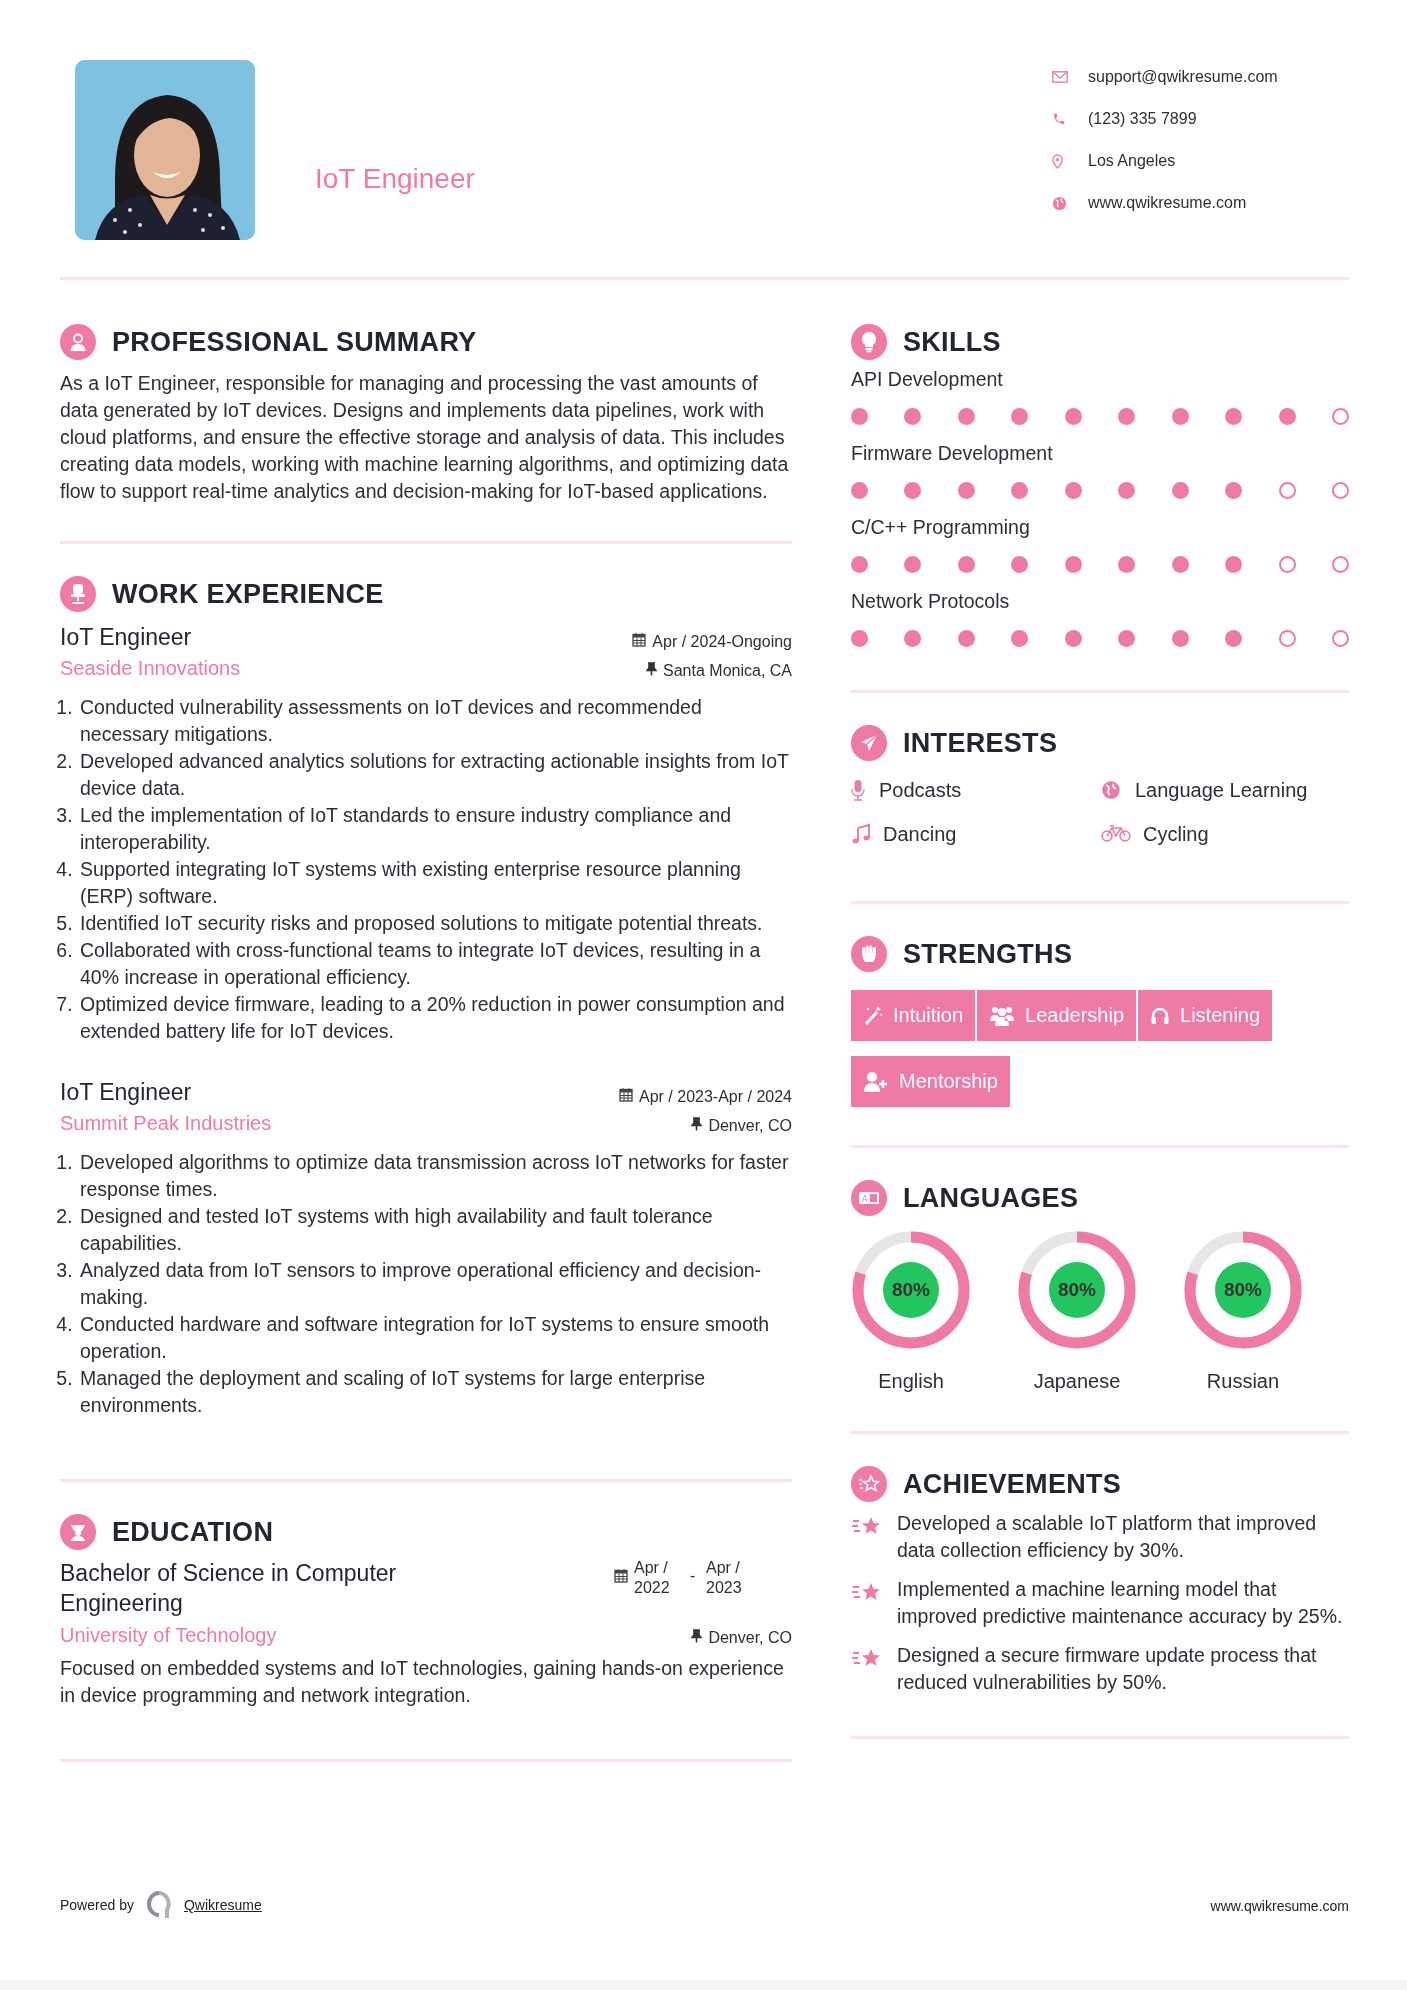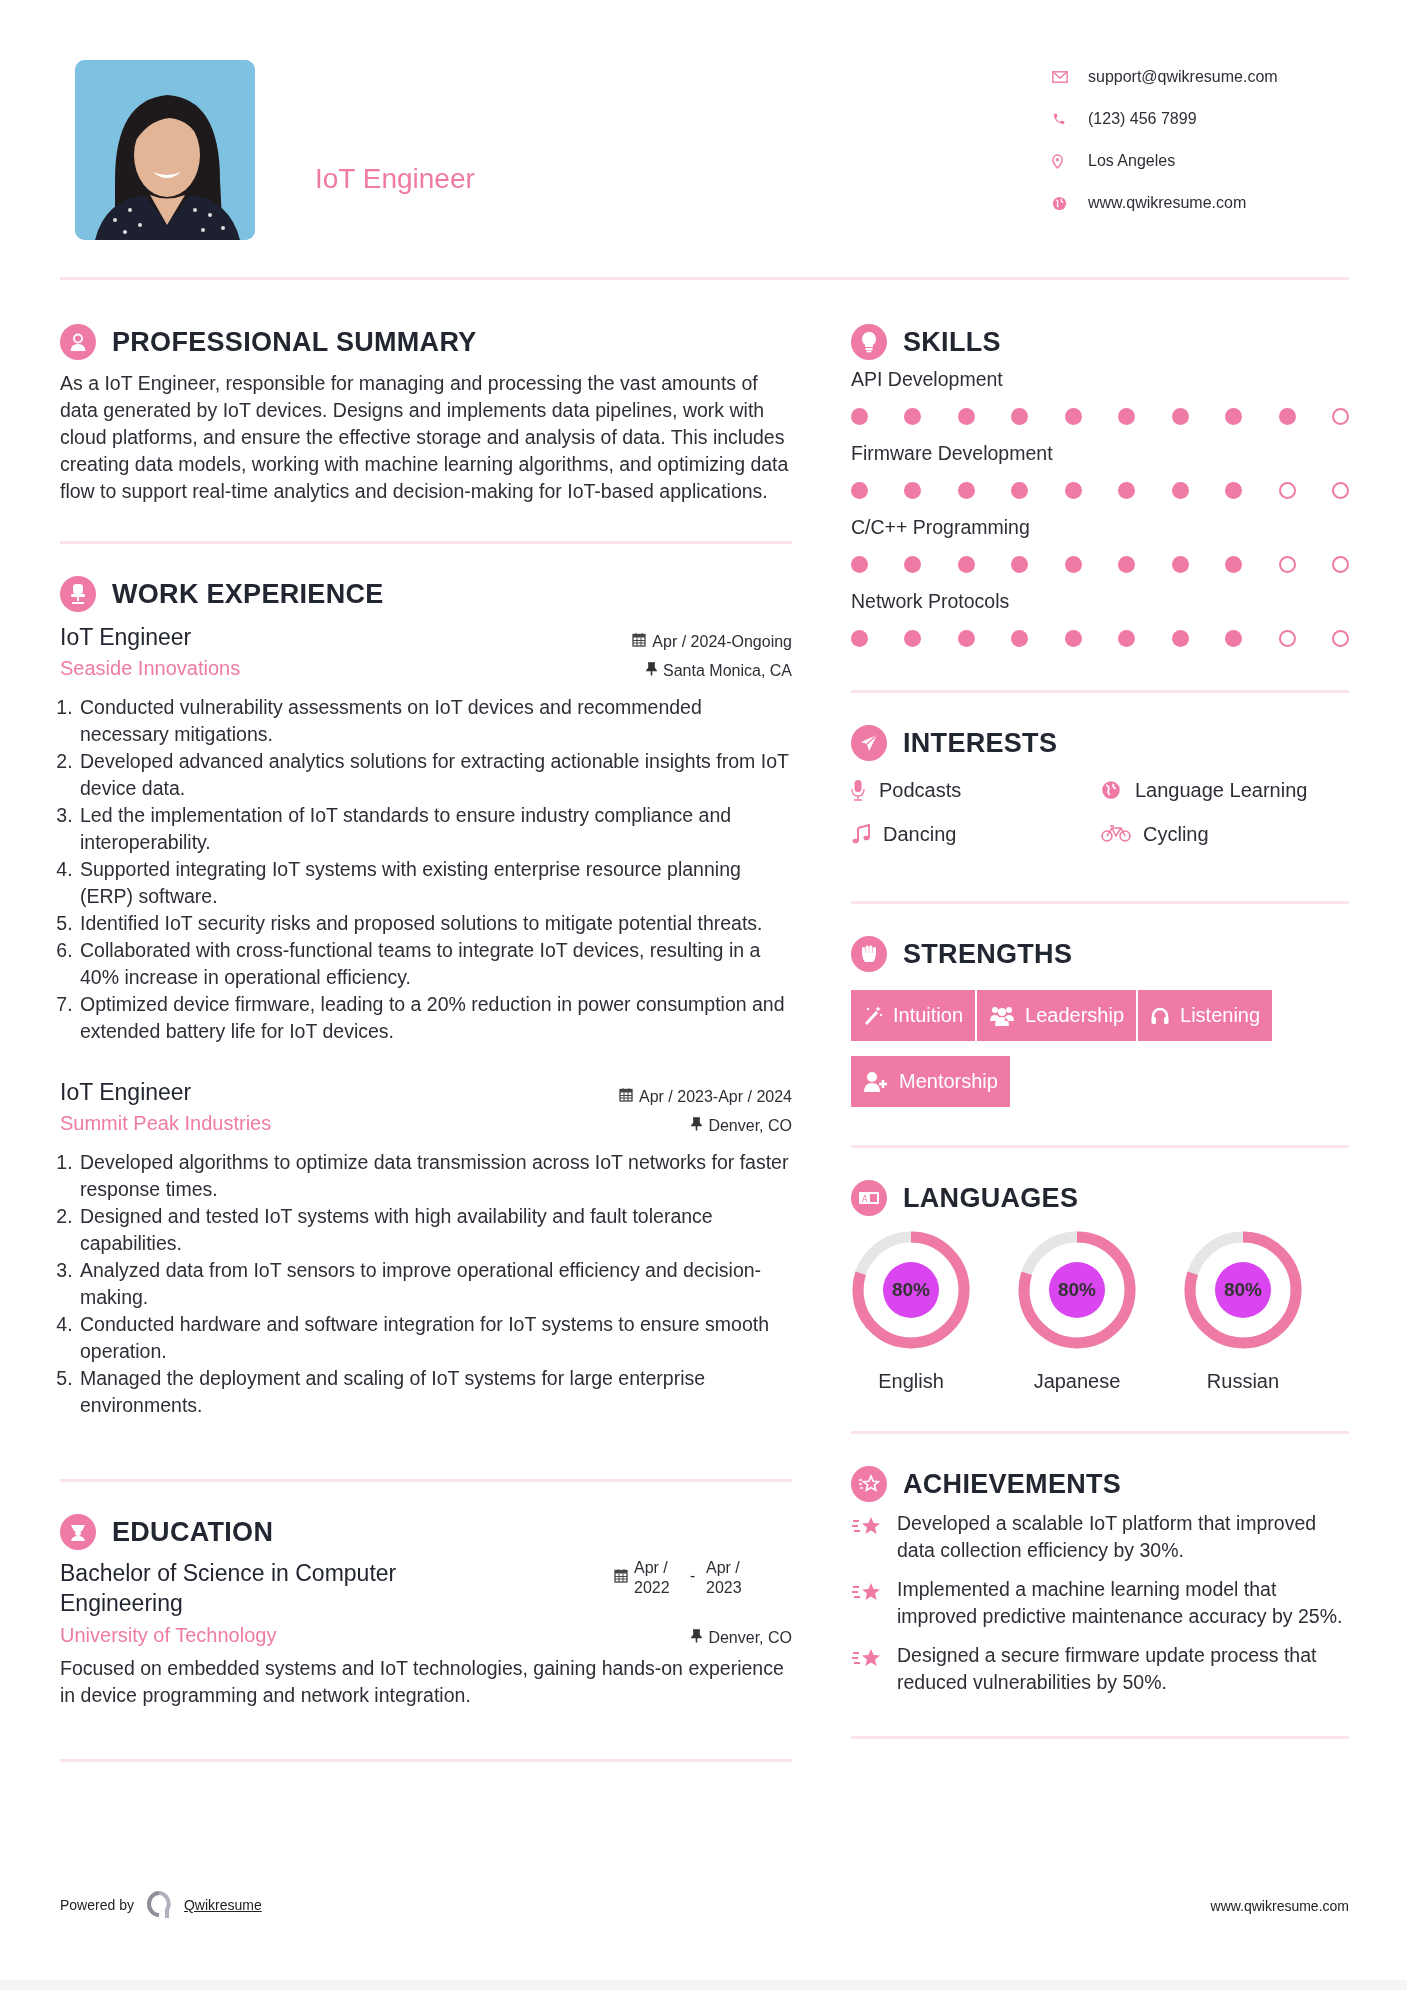--- a/index.html
+++ b/index.html
@@ -42,21 +42,21 @@
   .interest { display: flex; align-items: center; font-size: 20px; color: var(--text); font-family: "Liberation Sans", sans-serif; height: 34px; }
   .interest .ii { width: 28px; margin-right: 0; color: var(--pink); display: flex; align-items: center; }
 
   .strengths { display: flex; flex-wrap: wrap; gap: 15px 2px; margin-top: 14px; }
   .strength { background: var(--pink); color: #fff; height: 51px; padding: 0 12px; display: flex; align-items: center; font-size: 20px; font-family: "Liberation Sans", sans-serif; }
   .strength .si { margin-right: 10px; display: flex; align-items: center; }
 
   .langs { display: flex; margin-top: 10px; gap: 46px; }
   .lang { width: 120px; display: flex; flex-direction: column; align-items: center; }
   .donut { width: 120px; height: 120px; position: relative; }
-  .donut .inner { position: absolute; left: 32px; top: 32px; width: 56px; height: 56px; border-radius: 50%; background: #d946ef; display: flex; align-items: center; justify-content: center; font-size: 19px; font-weight: bold; color: #333; font-family: "Liberation Sans", sans-serif; }
+  .donut .inner { position: absolute; left: 32px; top: 32px; width: 56px; height: 56px; border-radius: 50%; background: #22c55e; display: flex; align-items: center; justify-content: center; font-size: 19px; font-weight: bold; color: #333; font-family: "Liberation Sans", sans-serif; }
   .lang-name { margin-top: 20px; font-size: 20px; color: var(--text); font-family: "Liberation Sans", sans-serif; }
 
   .ach { display: flex; margin-top: 10px; }
   .ach .ai { width: 46px; flex-shrink: 0; padding-top: 4px; }
   .ach .at { font-size: 19.5px; line-height: 27px; color: var(--text); font-family: "Liberation Sans", sans-serif; }
 
   .footer-left { position: absolute; left: 60px; top: 1890px; display: flex; align-items: center; font-size: 14px; color: #222; font-family: "Liberation Sans", sans-serif; }
   .footer-right { position: absolute; right: 58px; top: 1898px; font-size: 14px; color: #222; font-family: "Liberation Sans", sans-serif; }
   .q-logo { margin: 0 12px; display: flex; align-items: center; }
   .footer-link { text-decoration: underline; color: #222; }
@@ -98,21 +98,21 @@
           </svg>
       </span>
       <span>support@qwikresume.com</span>
     </div>
     <div class="contact">
       <span class="ci">
         <svg width="14" height="14" viewBox="0 0 24 24">
             <path d="M6.6 10.8a15.1 15.1 0 006.6 6.6l2.2-2.2c.3-.3.7-.4 1-.2 1.1.4 2.3.6 3.6.6.6 0 1 .4 1 1V20c0 .6-.4 1-1 1A17 17 0 013 4c0-.6.4-1 1-1h3.5c.6 0 1 .4 1 1 0 1.3.2 2.5.6 3.6.1.3 0 .7-.2 1z" fill="#ee7aa5"></path>
           </svg>
       </span>
-      <span>(123) 456 7899</span>
+      <span>(123) 335 7899</span>
     </div>
     <div class="contact">
       <span class="ci">
         <svg width="11" height="15" viewBox="0 0 12 16">
             <path d="M6 1a5 5 0 00-5 5c0 3.8 5 9 5 9s5-5.2 5-9a5 5 0 00-5-5z" fill="none" stroke="#ee7aa5" stroke-width="1.6"></path>
             <circle cx="6" cy="6" r="1.7" fill="#ee7aa5"></circle>
           </svg>
       </span>
       <span>Los Angeles</span>
     </div>

